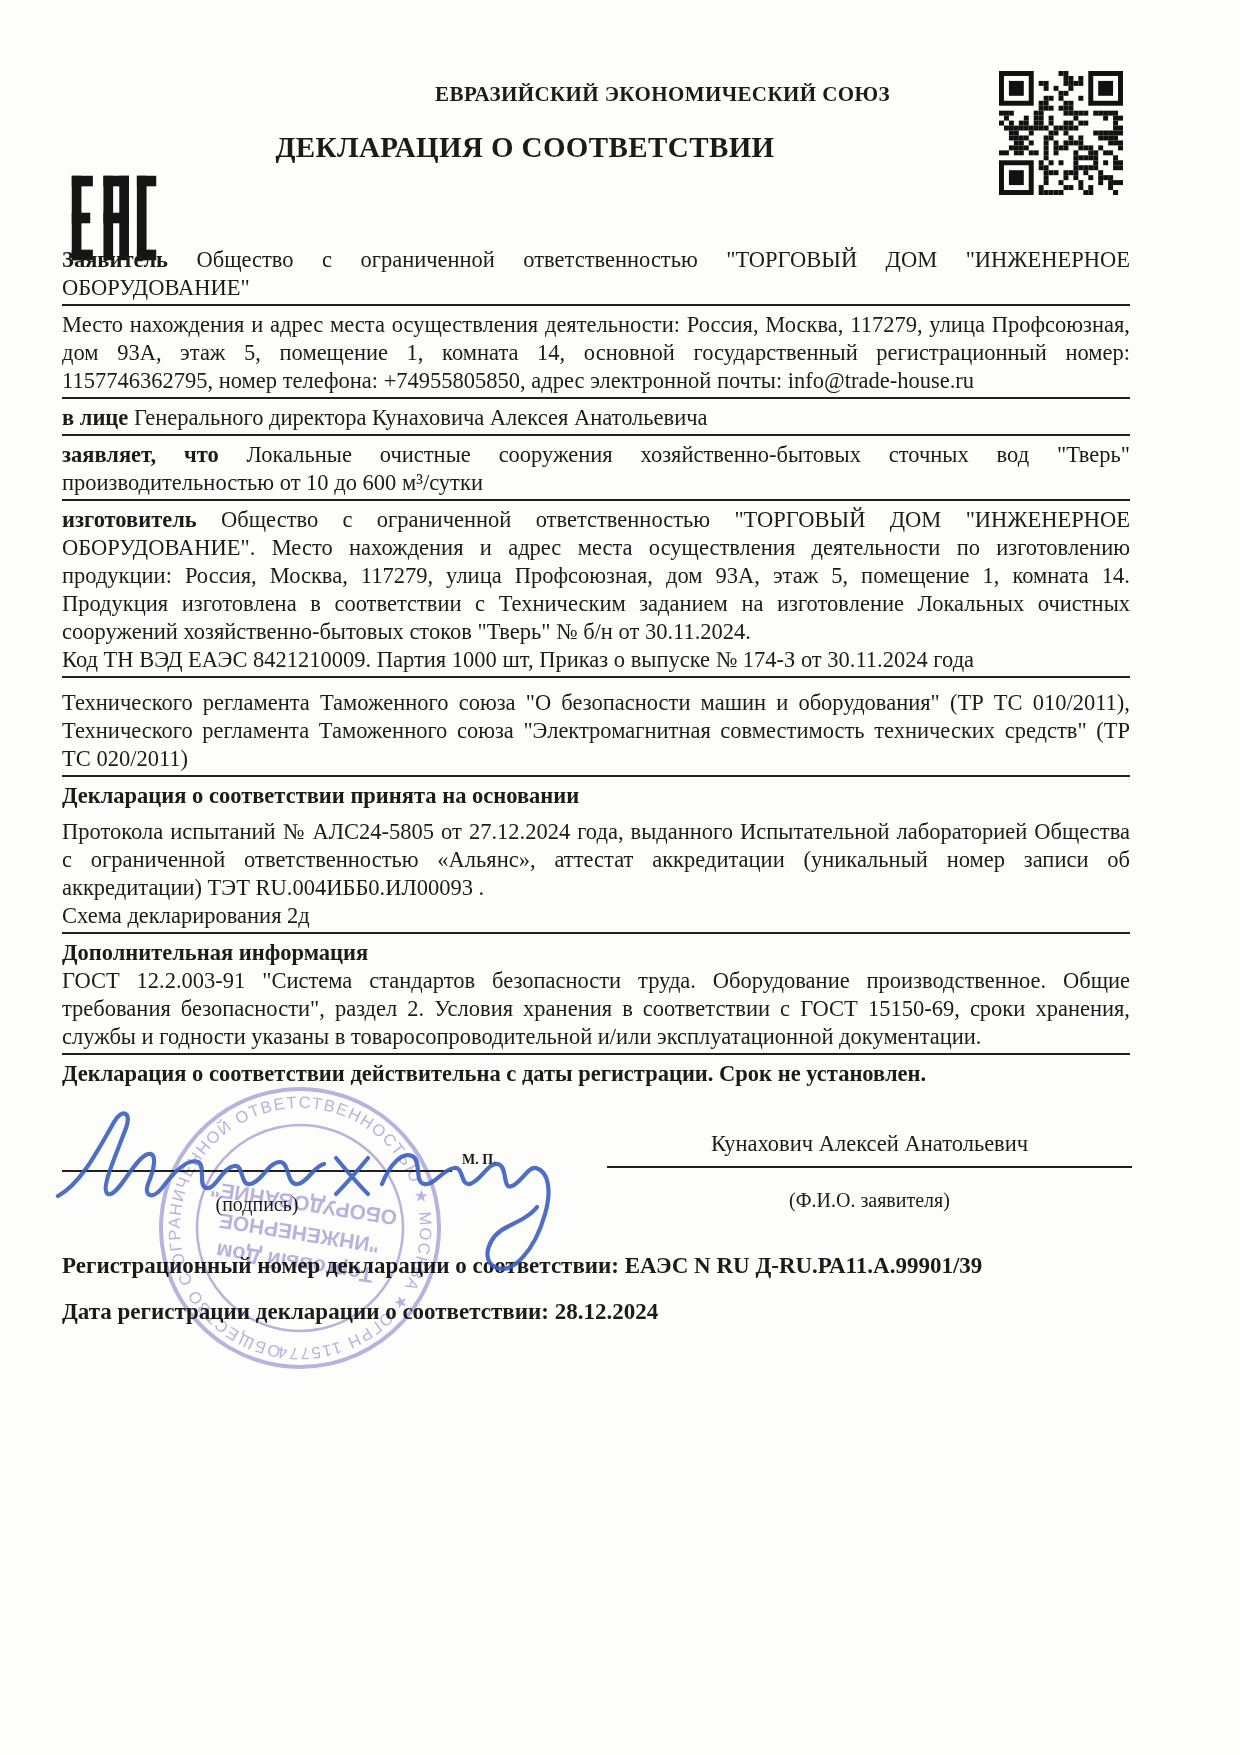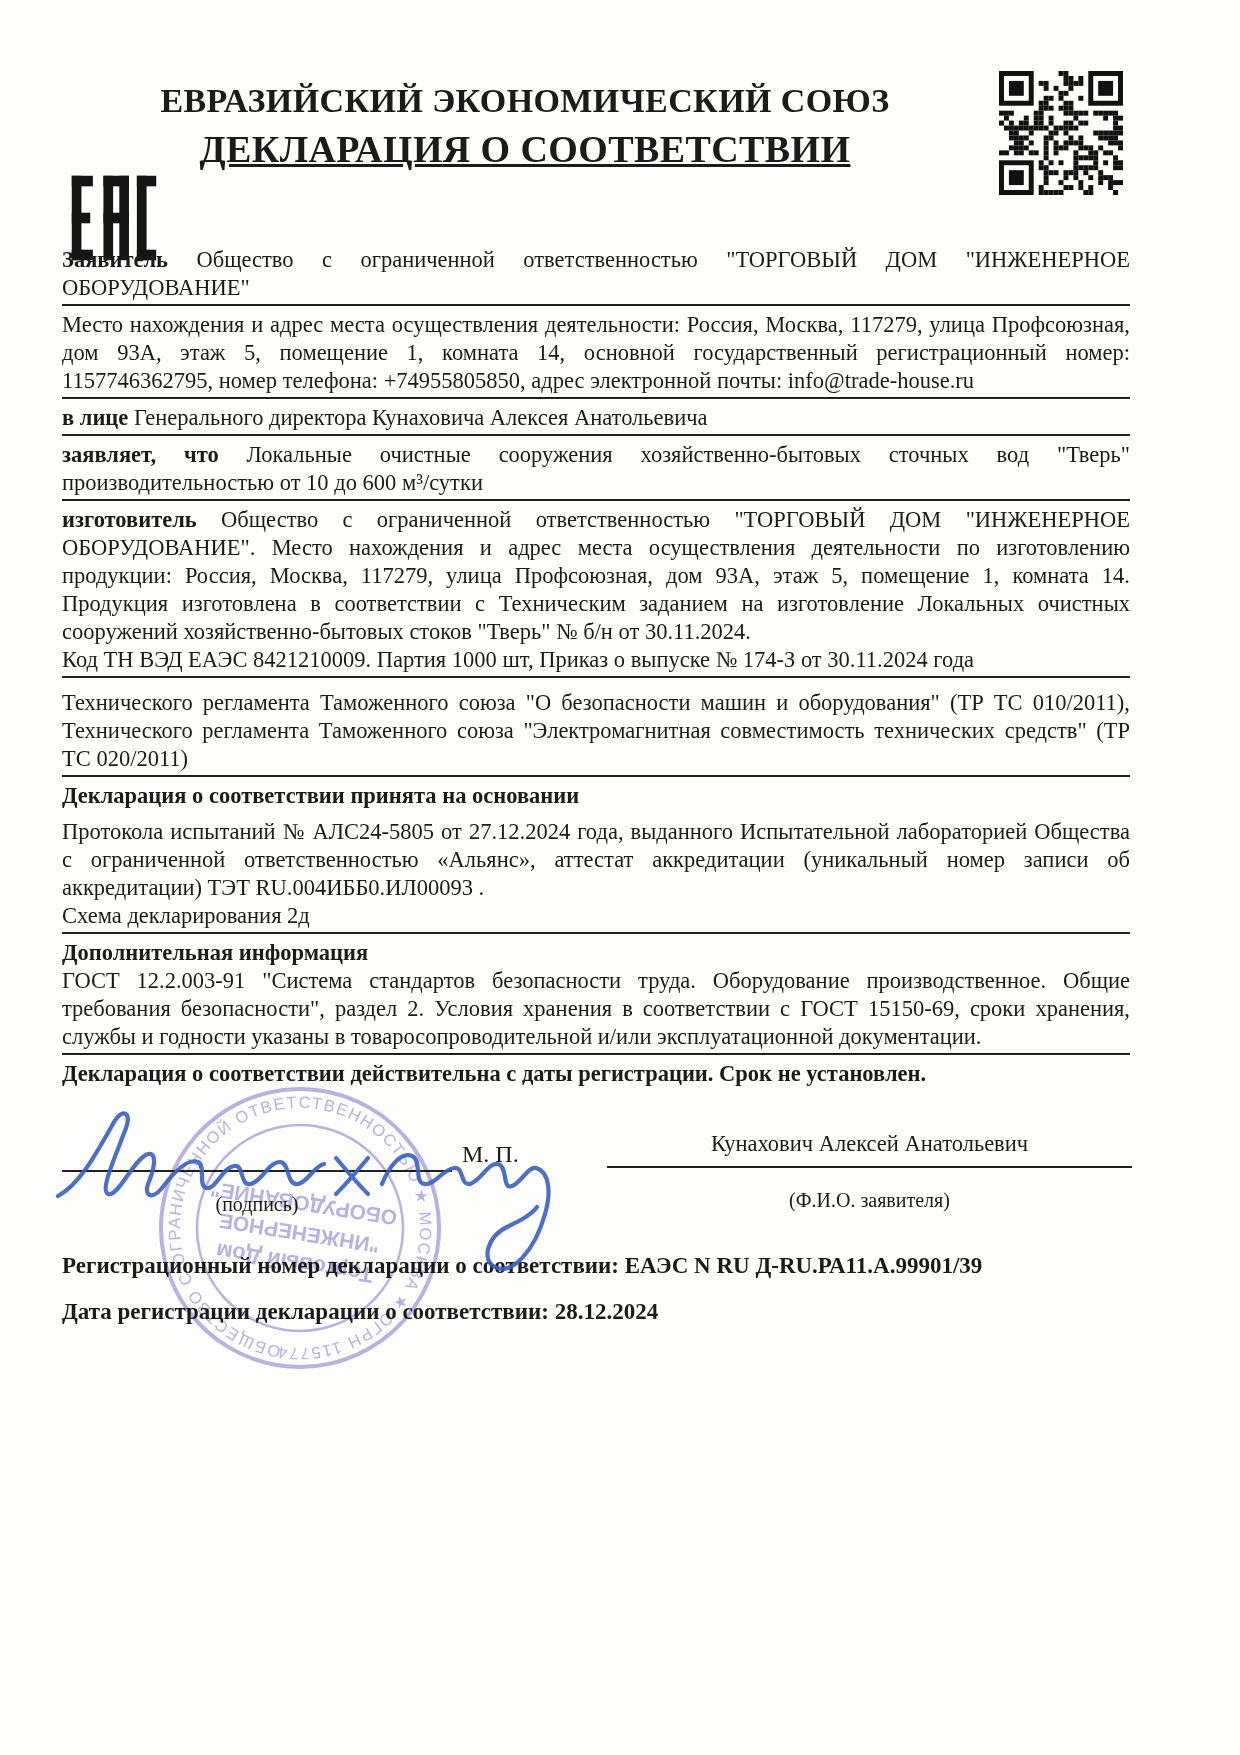--- a/index.html
+++ b/index.html
@@ -8,41 +8,41 @@
     width:1240px;height:1755px;
     margin:0 auto;
     background:#fdfdfb;
     color:#1b1b1b;
     font-family:"Liberation Serif", serif;
     overflow:hidden;
   }
   
   .eac{position:absolute;left:70px;top:174px;width:88px;height:88px;}
   .doc-title{position:absolute;left:160px;top:82px;width:730px;text-align:center;font-weight:bold;}
-  .doc-title .t1{font-size:34px;letter-spacing:.4px;white-space:nowrap;}
-  .doc-title .t2{font-size:38px;margin-top:7px;letter-spacing:.4px;white-space:nowrap;text-decoration:underline;}
+  .doc-title .t1{font-size:21px;letter-spacing:.4px;white-space:nowrap;text-align:right;}
+  .doc-title .t2{font-size:29px;margin-top:24px;letter-spacing:.4px;white-space:nowrap;}
   .qr{position:absolute;left:999px;top:71px;width:124px;height:124px;}
   
   .content{
     position:absolute;left:62px;top:246px;width:1068px;
     font-size:22.5px;line-height:28px;
   }
   .content p{margin:0;text-align:justify;}
   .lead{font-weight:bold;}
   .rule{border-bottom:2px solid #1f1f1f;height:2px;margin-bottom:5px;}
   .h-bold{font-weight:bold;text-align:left !important;}
   .gap6{height:6px;}
   .gap8{height:8px;}
   .validity{font-weight:bold;text-align:left !important;}
   
   .sig-area{position:relative;height:152px;}
   .sign-box{position:absolute;left:0;top:48px;width:390px;z-index:1;}
   .sign-space{height:34px;border-bottom:2px solid #1f1f1f;}
   .cap{font-size:20px;text-align:center;padding-top:18px;}
-  .mp{position:absolute;left:400px;top:52px;font-size:24px;z-index:1;}
+  .mp{position:absolute;left:400px;top:58px;font-size:14px;z-index:1;font-weight:bold;}
   .name-box{position:absolute;left:545px;top:42px;width:525px;z-index:1;}
   .name-line{text-align:center;font-size:22.5px;padding-bottom:8px;border-bottom:2px solid #1f1f1f;}
   .sig-svg{position:absolute;left:-12px;top:-22px;width:560px;height:230px;z-index:4;pointer-events:none;}
   .stamp{position:absolute;left:82px;top:-16px;width:312px;height:312px;z-index:3;pointer-events:none;mix-blend-mode:multiply;}
   
   .reg{font-weight:bold;font-size:23px;text-align:left !important;}
   .reg1{margin-top:12px !important;}
   .reg2{margin-top:18px !important;}
 </style>
 </head>

